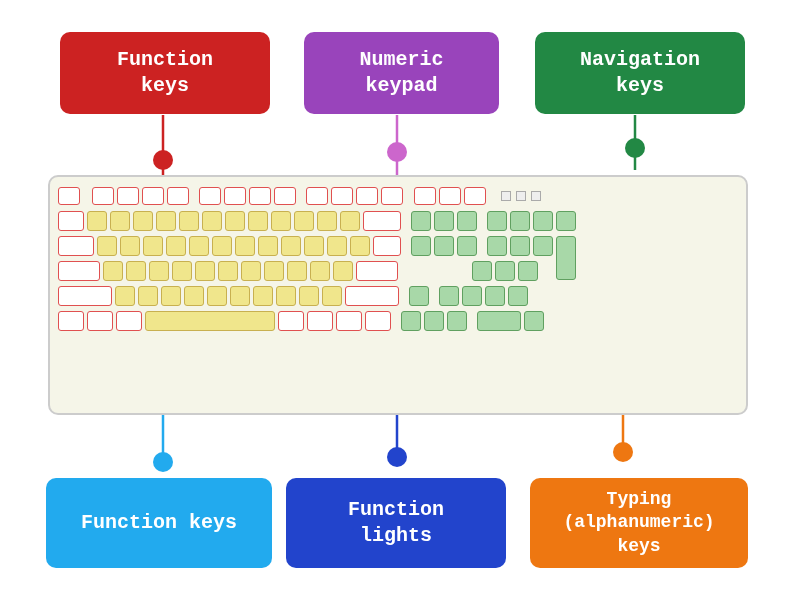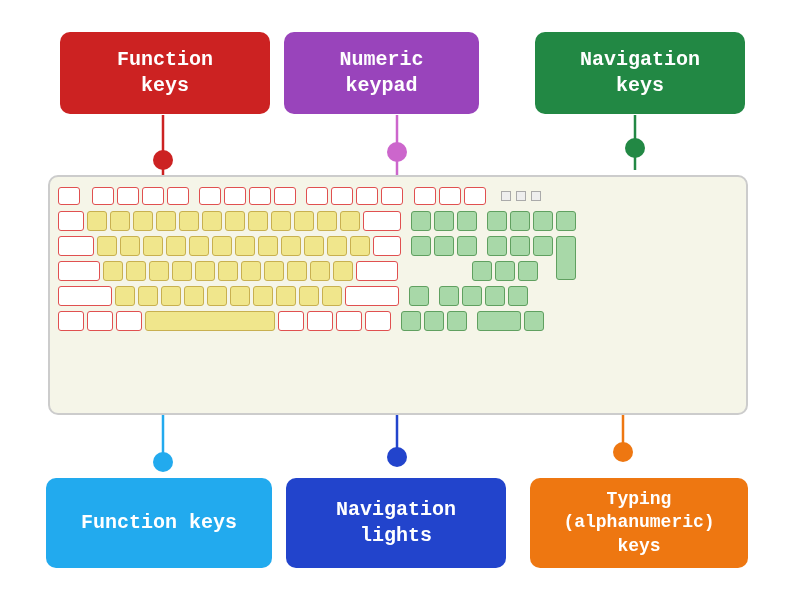--- a/index.html
+++ b/index.html
@@ -259,23 +259,23 @@
     <div class="key key-nav" style="width:20px;height:20px;"></div>
     <div class="key key-nav" style="width:20px;height:20px;"></div>
     <div style="width:4px;"></div>
     <div class="key key-num" style="width:44px;height:20px;"></div>
     <div class="key key-num" style="width:20px;height:20px;"></div>
   </div>
 </div>
 
 <div class="label-box" style="left:60px; top:32px; width:210px; height:82px; background:#cc2222; font-size:20px;">Function keys</div>
 
-<div class="label-box" style="left:284px; top:32px; width:195px; height:82px; background:#9944bb; font-size:20px;">Numeric keypad</div>
+<div class="label-box" style="left:304px; top:32px; width:195px; height:82px; background:#9944bb; font-size:20px;">Numeric keypad</div>
 
 <div class="label-box" style="left:535px; top:32px; width:210px; height:82px; background:#228844; font-size:20px;">Navigation keys</div>
 
 <div class="label-box" style="left:46px; top:478px; width:226px; height:90px; background:#22aaee; font-size:20px;">Function keys</div>
 
-<div class="label-box" style="left:286px; top:478px; width:220px; height:90px; background:#2244cc; font-size:20px;">Navigation lights</div>
+<div class="label-box" style="left:286px; top:478px; width:220px; height:90px; background:#2244cc; font-size:20px;">Function lights</div>
 
 <div class="label-box" style="left:530px; top:478px; width:218px; height:90px; background:#ee7711; font-size:18px; line-height:1.3;">
   <span>Typing<br>(alphanumeric) keys</span>
 </div>
 
 </body></html>

